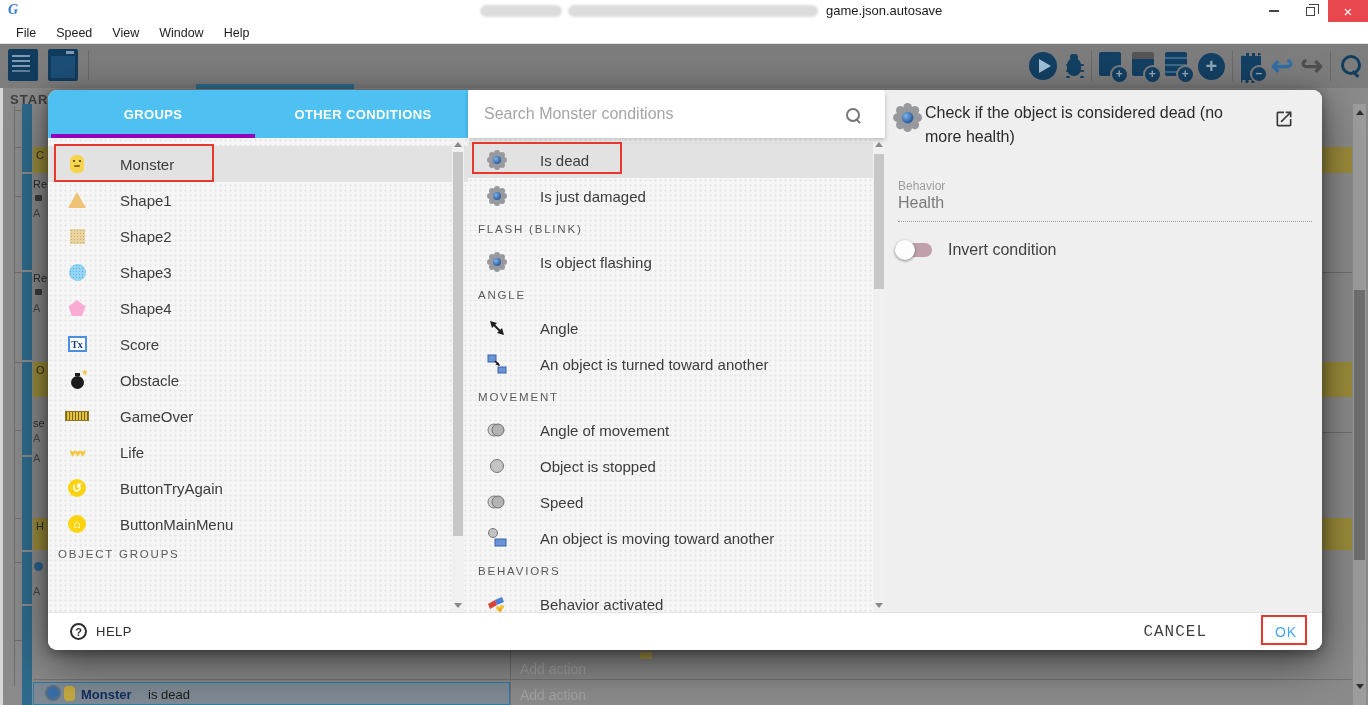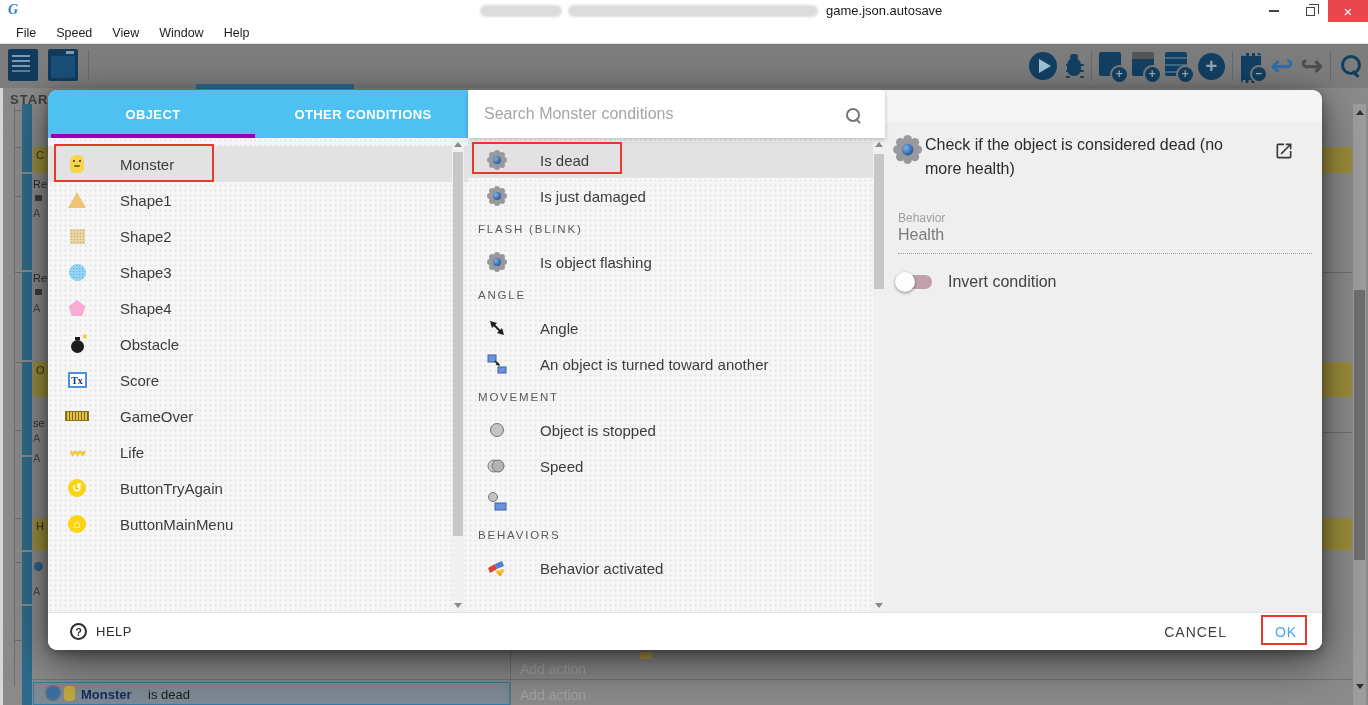--- a/index.html
+++ b/index.html
@@ -137,21 +137,21 @@
   
   #col-mid { display:flex; flex-direction:column; background:#f3f3f3; }
   #mid-search { box-shadow:0 2px 4px rgba(0,0,0,.22); z-index:3; border-radius:4px 4px 0 0; }
   #cond-list { flex:1; position:relative; padding-top:4px; overflow:hidden; }
   .cond-row { position:relative; height:36px; }
   .cond-row.selected { background:#e2e2e2; }
   .cond-h { height:30px; display:flex; align-items:center; padding-left:10px;
     font-size:11.5px; letter-spacing:1.8px; color:#5a5a5a; }
 
   
-  #col-right { position:relative; background:#efefef;margin-top:32px; }
+  #col-right { position:relative; background:#efefef; }
   #desc-gear { position:absolute; left:11px; top:16px; transform:scale(1.45); transform-origin:left top; }
   #desc-text { position:absolute; left:40px; top:11px; width:330px; font-size:16px; line-height:24px; color:#2b2b2b; }
   #open-icon { position:absolute; right:28px; top:19px; width:20px; height:20px; }
   #behavior-label { position:absolute; left:13px; top:89px; font-size:12px; color:#9e9e9e; }
   #behavior-value { position:absolute; left:13px; top:104px; font-size:16px; color:#7a7a7a; }
   #behavior-line { position:absolute; left:13px; right:10px; top:131px; border-bottom:1px dotted #9e9e9e; }
   #invert-row { position:absolute; left:13px; top:150px; display:flex; align-items:center; }
   .switch { position:relative; width:34px; height:14px; border-radius:7px; background:#bfa0ab; margin:3px 0; }
   .switch .knob { position:absolute; left:-3px; top:-3px; width:20px; height:20px; border-radius:50%; background:#fdfdfd;
     box-shadow:0 1px 3px rgba(0,0,0,.45); }
@@ -159,21 +159,21 @@
 
   
   #modal-footer { grid-column:1 / span 3; background:#fff; border-top:1px solid #e2e2e2;
     display:flex; align-items:center; position:relative; }
   #help-btn { display:flex; align-items:center; margin-left:22px; }
   .icon-help { width:17px; height:17px; border:2px solid #2f2f2f; border-radius:50%;
     display:flex; align-items:center; justify-content:center; margin-right:9px; }
   .icon-help::before { content:"?"; font-size:11px; font-weight:bold; color:#2f2f2f; }
   #help-label { font-size:13px; letter-spacing:.5px; color:#2f2f2f; }
   #footer-right { margin-left:auto; display:flex; align-items:center; }
-  #cancel-btn { font-size:14px; letter-spacing:1px; color:#3f3f3f; margin-right:36px; }
+  #cancel-btn { font-size:16px; letter-spacing:1px; color:#3f3f3f; margin-right:56px;font-family:Liberation Mono, monospace; }
   #ok-wrap { position:relative; width:46px; height:30px; margin-right:13px;
     display:flex; align-items:center; justify-content:center; }
   #ok-btn { font-size:14px; letter-spacing:1px; color:#42a5f5; }
 
   
   .i-gear { position:relative; width:16px; height:16px; }
   .i-gear::before { content:""; position:absolute; inset:1px; border-radius:50%; background:#97999e;
     box-shadow:0 -7px 0 -4px #97999e,0 7px 0 -4px #97999e,-7px 0 0 -4px #97999e,7px 0 0 -4px #97999e,
       -5px -5px 0 -4px #97999e,5px 5px 0 -4px #97999e,-5px 5px 0 -4px #97999e,5px -5px 0 -4px #97999e; }
   .i-gear::after { content:""; position:absolute; left:4px; top:4px; width:8px; height:8px; border-radius:50%;
@@ -306,21 +306,21 @@
     <span class="sel-obj">Monster</span>
     <span class="sel-txt">is dead</span>
   </div>
   <span class="add-action" style="top:643px">Add action</span>
 </div>
 
 <div id="modal">
 
   <div id="col-left">
     <div id="tabbar">
-      <div class="tab active">OBJECT</div>
+      <div class="tab active">GROUPS</div>
       <div class="tab">OTHER CONDITIONS</div>
     </div>
     <div id="obj-list" class="dotted">
       <div class="obj-row selected">
         <span class="row-icon">
             <span class="i-monster"></span>
           </span>
         <span class="row-label">Monster</span>
         <span class="annotation" style="left:6px;top:-2px;width:160px;height:38px;"></span>
       </div>
@@ -343,32 +343,32 @@
         <span class="row-label">Shape3</span>
       </div>
       <div class="obj-row">
         <span class="row-icon">
             <span class="i-pentagon"></span>
           </span>
         <span class="row-label">Shape4</span>
       </div>
       <div class="obj-row">
         <span class="row-icon">
+            <span class="i-score">Tx</span>
+          </span>
+        <span class="row-label">Score</span>
+      </div>
+      <div class="obj-row">
+        <span class="row-icon">
             <span class="i-bomb"></span>
           </span>
         <span class="row-label">Obstacle</span>
       </div>
       <div class="obj-row">
         <span class="row-icon">
-            <span class="i-score">Tx</span>
-          </span>
-        <span class="row-label">Score</span>
-      </div>
-      <div class="obj-row">
-        <span class="row-icon">
             <span class="i-gameover"></span>
           </span>
         <span class="row-label">GameOver</span>
       </div>
       <div class="obj-row">
         <span class="row-icon">
             <span class="i-hearts"></span>
           </span>
         <span class="row-label">Life</span>
       </div>
@@ -377,20 +377,21 @@
             <span class="i-btn-circle i-retry"></span>
           </span>
         <span class="row-label">ButtonTryAgain</span>
       </div>
       <div class="obj-row">
         <span class="row-icon">
             <span class="i-btn-circle i-home"></span>
           </span>
         <span class="row-label">ButtonMainMenu</span>
       </div>
+      <div class="section-h">OBJECT GROUPS</div>
       <div class="panel-sb" style="right:4px;">
         <div class="a-up"></div>
         <div class="thumb" style="top:14px;height:384px;"></div>
         <div class="a-down"></div>
       </div>
     </div>
   </div>
 
   <div id="col-mid">
     <div class="search-row" id="mid-search">
@@ -436,42 +437,52 @@
               <rect x="11" y="13" width="8" height="6" fill="#6a94d8" stroke="#3a62a8"></rect>
               <line x1="8" y1="7" x2="12" y2="11" stroke="#1c1c1c" stroke-width="1.6"></line>
               <polygon points="13,12 8.5,10.5 11,8" fill="#1c1c1c"></polygon>
             </svg>
         </span>
         <span class="row-label">An object is turned toward another</span>
       </div>
       <div class="cond-h">MOVEMENT</div>
       <div class="cond-row">
         <span class="row-icon">
-          <svg width="18" height="18" viewBox="0 0 18 18">
-              <circle cx="9" cy="9" r="6.5" fill="#c4c4c4" stroke="#757575"></circle>
-            </svg>
-        </span>
-        <span class="row-label">Object is stopped</span>
-      </div>
-      <div class="cond-row">
-        <span class="row-icon">
           <svg width="20" height="18" viewBox="0 0 20 18">
               <circle cx="7" cy="9" r="6" fill="#cdcdcd" stroke="#7a7a7a"></circle>
               <circle cx="11" cy="9" r="6" fill="#b3b3b3" stroke="#6e6e6e"></circle>
             </svg>
         </span>
+        <span class="row-label">Angle of movement</span>
+      </div>
+      <div class="cond-row">
+        <span class="row-icon">
+          <svg width="18" height="18" viewBox="0 0 18 18">
+              <circle cx="9" cy="9" r="6.5" fill="#c4c4c4" stroke="#757575"></circle>
+            </svg>
+        </span>
+        <span class="row-label">Object is stopped</span>
+      </div>
+      <div class="cond-row">
+        <span class="row-icon">
+          <svg width="20" height="18" viewBox="0 0 20 18">
+              <circle cx="7" cy="9" r="6" fill="#cdcdcd" stroke="#7a7a7a"></circle>
+              <circle cx="11" cy="9" r="6" fill="#b3b3b3" stroke="#6e6e6e"></circle>
+            </svg>
+        </span>
         <span class="row-label">Speed</span>
       </div>
       <div class="cond-row">
         <span class="row-icon">
           <svg width="20" height="20" viewBox="0 0 20 20">
               <circle cx="6" cy="5" r="4.5" fill="#c2c2c2" stroke="#757575"></circle>
               <rect x="8" y="11" width="11" height="7" fill="#6a94d8" stroke="#3a62a8"></rect>
             </svg>
         </span>
+        <span class="row-label">An object is moving toward another</span>
       </div>
       <div class="cond-h">BEHAVIORS</div>
       <div class="cond-row">
         <span class="row-icon">
           <svg width="20" height="16" viewBox="0 0 20 16">
               <polygon points="1,8 8,4 10,9 3,13" fill="#d84336"></polygon>
               <polygon points="8,4 15,1 17,6 10,9" fill="#4a7fd4"></polygon>
               <circle cx="11" cy="12" r="2" fill="#f2c230"></circle>
               <circle cx="15" cy="11" r="2" fill="#f2c230"></circle>
               <circle cx="13" cy="14" r="2" fill="#e8a820"></circle>

